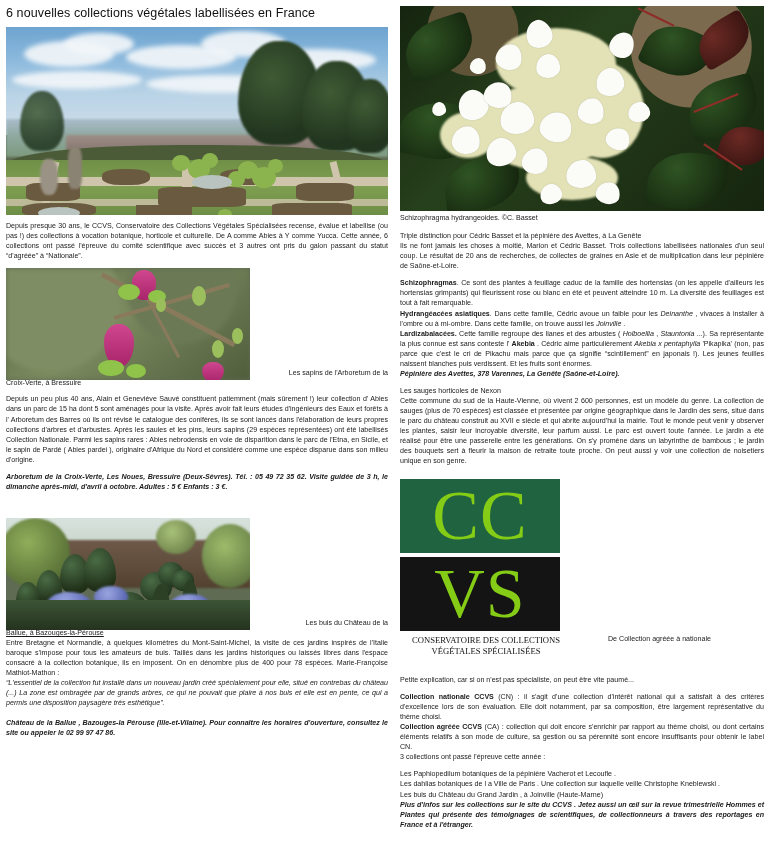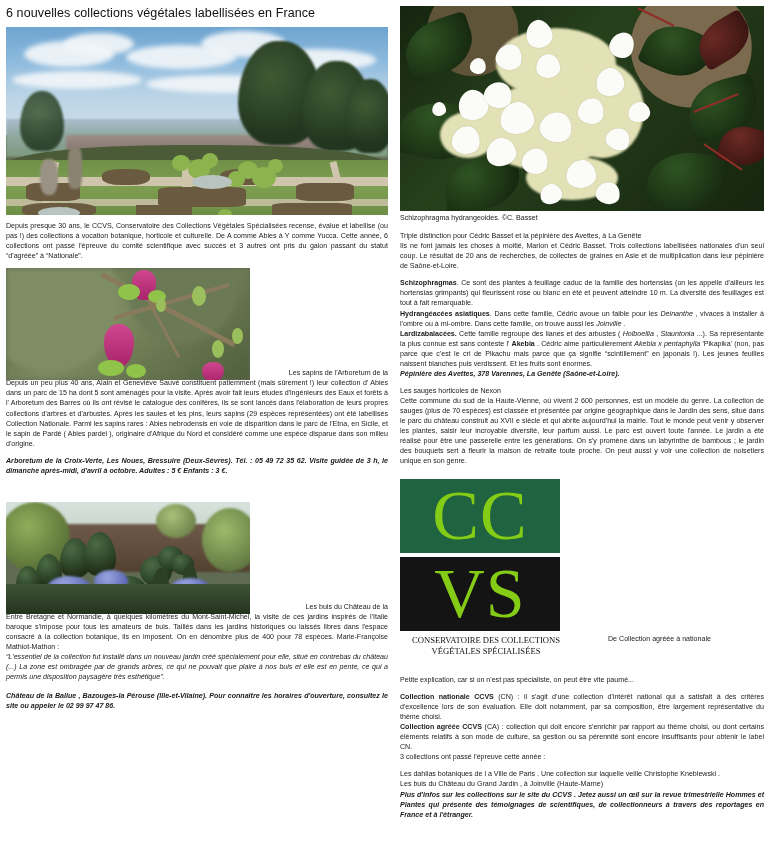--- a/index.html
+++ b/index.html
@@ -316,20 +316,21 @@
         <div class="c-tuft" style="left:142px; top:22px; width:18px; height:13px;"></div>
         <div class="c-tuft" style="left:92px;  top:92px; width:26px; height:16px;"></div>
         <div class="c-tuft" style="left:120px; top:96px; width:20px; height:14px;"></div>
         <div class="c-bud" style="left:186px; top:18px; width:14px; height:20px;"></div>
         <div class="c-bud" style="left:206px; top:72px; width:12px; height:18px;"></div>
         <div class="c-bud" style="left:150px; top:30px; width:10px; height:14px;"></div>
         <div class="c-bud" style="left:226px; top:60px; width:11px; height:16px;"></div>
       </div>
     </div>
     <p class="caption cap-right" style="margin-top:-12px;">Les sapins de l'Arboretum de la</p>
+    <p class="caption cap-wrap">Croix-Verte, à Bressuire</p>
 
     <p class="para">Depuis un peu plus 40 ans, Alain et Geneviève Sauvé constituent patiemment (mais sûrement !) leur collection d' Abies dans un parc de 15 ha dont 5 sont aménagés pour la visite. Après avoir fait leurs études d'ingénieurs des Eaux et forêts à l' Arboretum des Barres où ils ont révisé le catalogue des conifères, ils se sont lancés dans l'élaboration de leurs propres collections d'arbres et d'arbustes. Après les saules et les pins, leurs sapins (29 espèces représentées) ont été labellisés Collection Nationale. Parmi les sapins rares : Abies nebrodensis en voie de disparition dans le parc de l'Etna, en Sicile, et le sapin de Pardé ( Abies pardei ), originaire d'Afrique du Nord et considéré comme une espèce disparue dans son milieu d'origine.</p>
 
     <p class="para bi">Arboretum de la Croix-Verte, Les Noues, Bressuire (Deux-Sèvres). Tél. : 05 49 72 35 62. Visite guidée de 3 h, le dimanche après-midi, d'avril à octobre. Adultes : 5 € Enfants : 3 €.</p>
 
     <div class="photo ph-buis" style="margin-top:26px;">
       <div class="photo-inner">
         <div class="b-sky"></div>
         <div class="b-roof"></div>
         <div class="b-tree" style="left:-6px;  top:0;   width:70px; height:70px; background:radial-gradient(circle at 40% 35%,#8fae5a,#536a33 80%);"></div>
@@ -346,20 +347,21 @@
         <div class="b-cone" style="left:146px; top:66px; width:18px; height:40px; background:#2b4024;"></div>
         <div class="b-cone" style="left:176px; top:62px; width:16px; height:36px; background:#2b4024;"></div>
         <div class="b-wist" style="left:40px;  top:74px; width:46px; height:28px;"></div>
         <div class="b-wist" style="left:0;     top:84px; width:44px; height:26px;"></div>
         <div class="b-wist" style="left:88px;  top:68px; width:34px; height:22px;"></div>
         <div class="b-wist" style="left:164px; top:76px; width:40px; height:22px;"></div>
         <div class="b-ground"></div>
       </div>
     </div>
     <p class="caption cap-right" style="margin-top:-12px;">Les buis du Château de la</p>
+    <p class="caption"><span class="u">Ballue, à Bazouges-la-Pérouse</span></p>
 
     <p class="para tight"><span>Entre Bretagne et Normandie, à quelques kilomètres du Mont-Saint-Michel, la visite de ces jardins inspirés de l'Italie baroque s'impose pour tous les amateurs de buis. Taillés dans les jardins historiques ou laissés libres dans l'espace consacré à la collection botanique, ils en imposent. On en dénombre plus de 400 pour 78 espèces. Marie-Françoise Mathiot-Mathon :</span></p>
     <p class="para ital">“L'essentiel de la collection fut installé dans un nouveau jardin créé spécialement pour elle, situé en contrebas du château (...) La zone est ombragée par de grands arbres, ce qui ne pouvait que plaire à nos buis et elle est en pente, ce qui a permis une disposition paysagère très esthétique”.</p>
 
     <p class="para bi" style="margin-top:9px;">Château de la Ballue , Bazouges-la Pérouse (Ille-et-Vilaine). Pour connaître les horaires d'ouverture, consultez le site ou appeler le 02 99 97 47 86.</p>
   </div>
 
   <div class="col col-right">
 
     <div class="photo ph-hyd" style="margin-top:6px;">
@@ -439,19 +441,20 @@
     </div>
 
     <p class="para nojust" style="margin-top:16px;">Petite explication, car si on n'est pas spécialiste, on peut être vite paumé...</p>
 
     <p class="para tight"><span class="bold">Collection nationale CCVS</span><span> (CN) : il s'agit d'une collection d'intérêt national qui a satisfait à des critères d'excellence lors de son évaluation. Elle doit notamment, par sa composition, être largement représentative du thème choisi.</span></p>
 
     <p class="para tight"><span class="bold">Collection agréée CCVS</span><span> (CA) : collection qui doit encore s'enrichir par rapport au thème choisi, ou dont certains éléments relatifs à son mode de culture, sa gestion ou sa pérennité sont encore insuffisants pour obtenir le label CN.</span></p>
 
     <p class="para nojust">3 collections ont passé l'épreuve cette année :</p>
 
+    <p class="para nojust tight">Les Paphiopedilum botaniques de la pépinière Vacherot et Lecoufle .</p>
     <p class="para nojust tight">Les dahlias botaniques de l a Ville de Paris . Une collection sur laquelle veille Christophe Kneblewski .</p>
     <p class="para nojust tight">Les buis du Château du Grand Jardin , à Joinville (Haute-Marne)</p>
 
     <p class="para bi">Plus d'infos sur les collections sur le site du CCVS . Jetez aussi un œil sur la revue trimestrielle Hommes et Plantes qui présente des témoignages de scientifiques, de collectionneurs à travers des reportages en France et à l'étranger.</p>
   </div>
 
 </div>
 
 </body></html>

